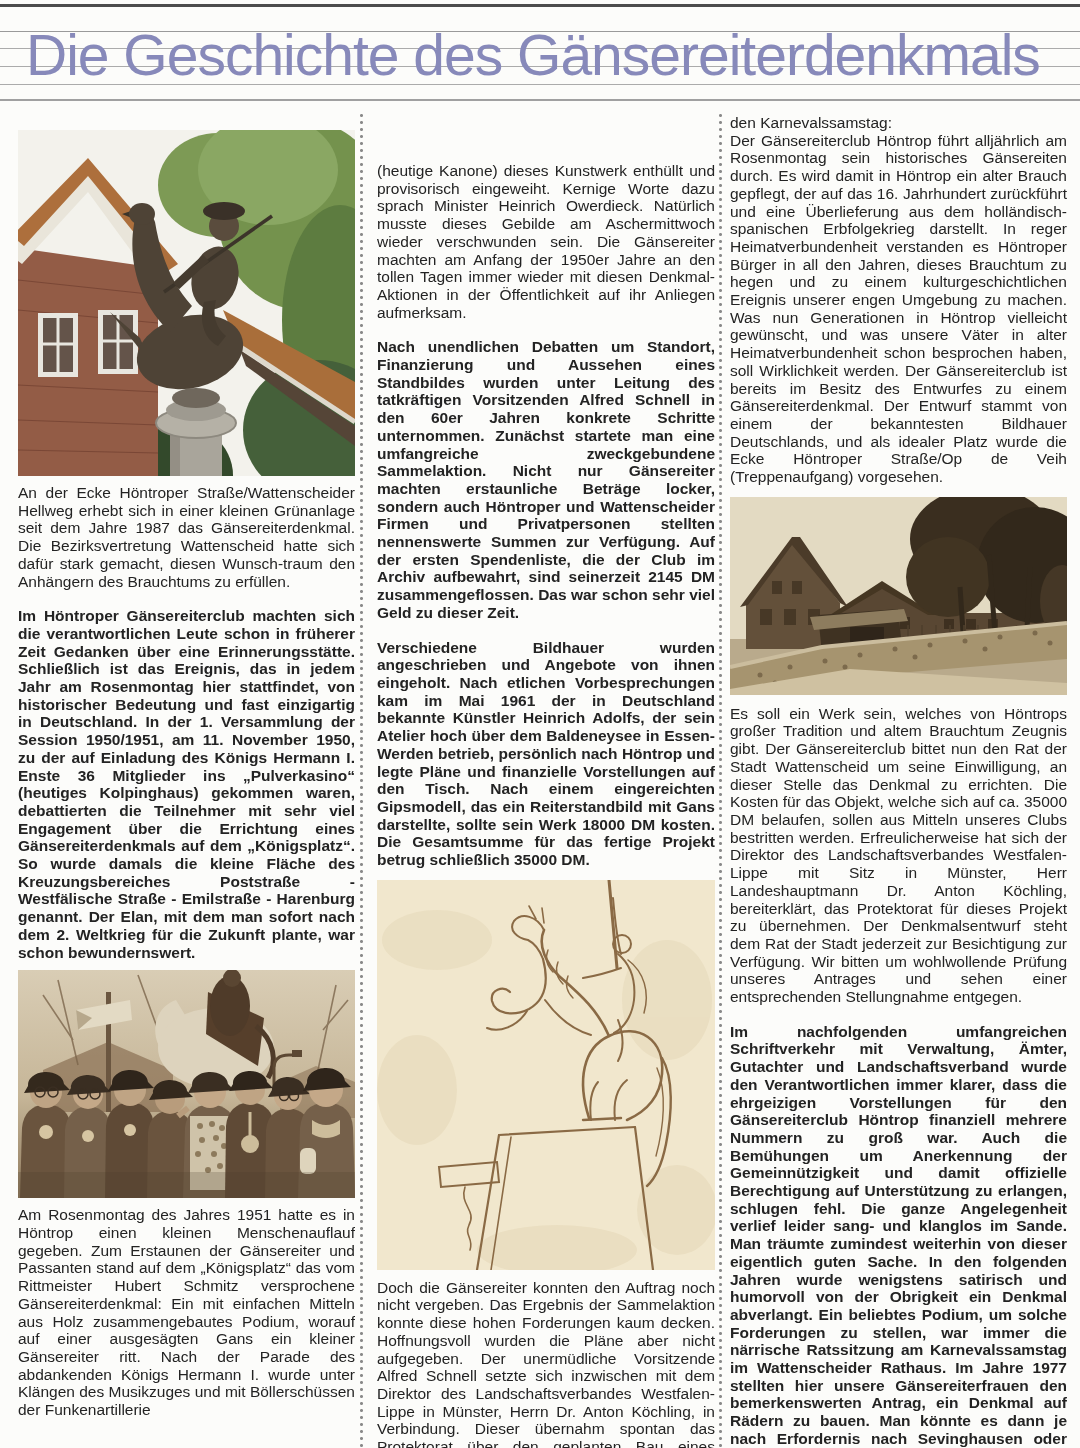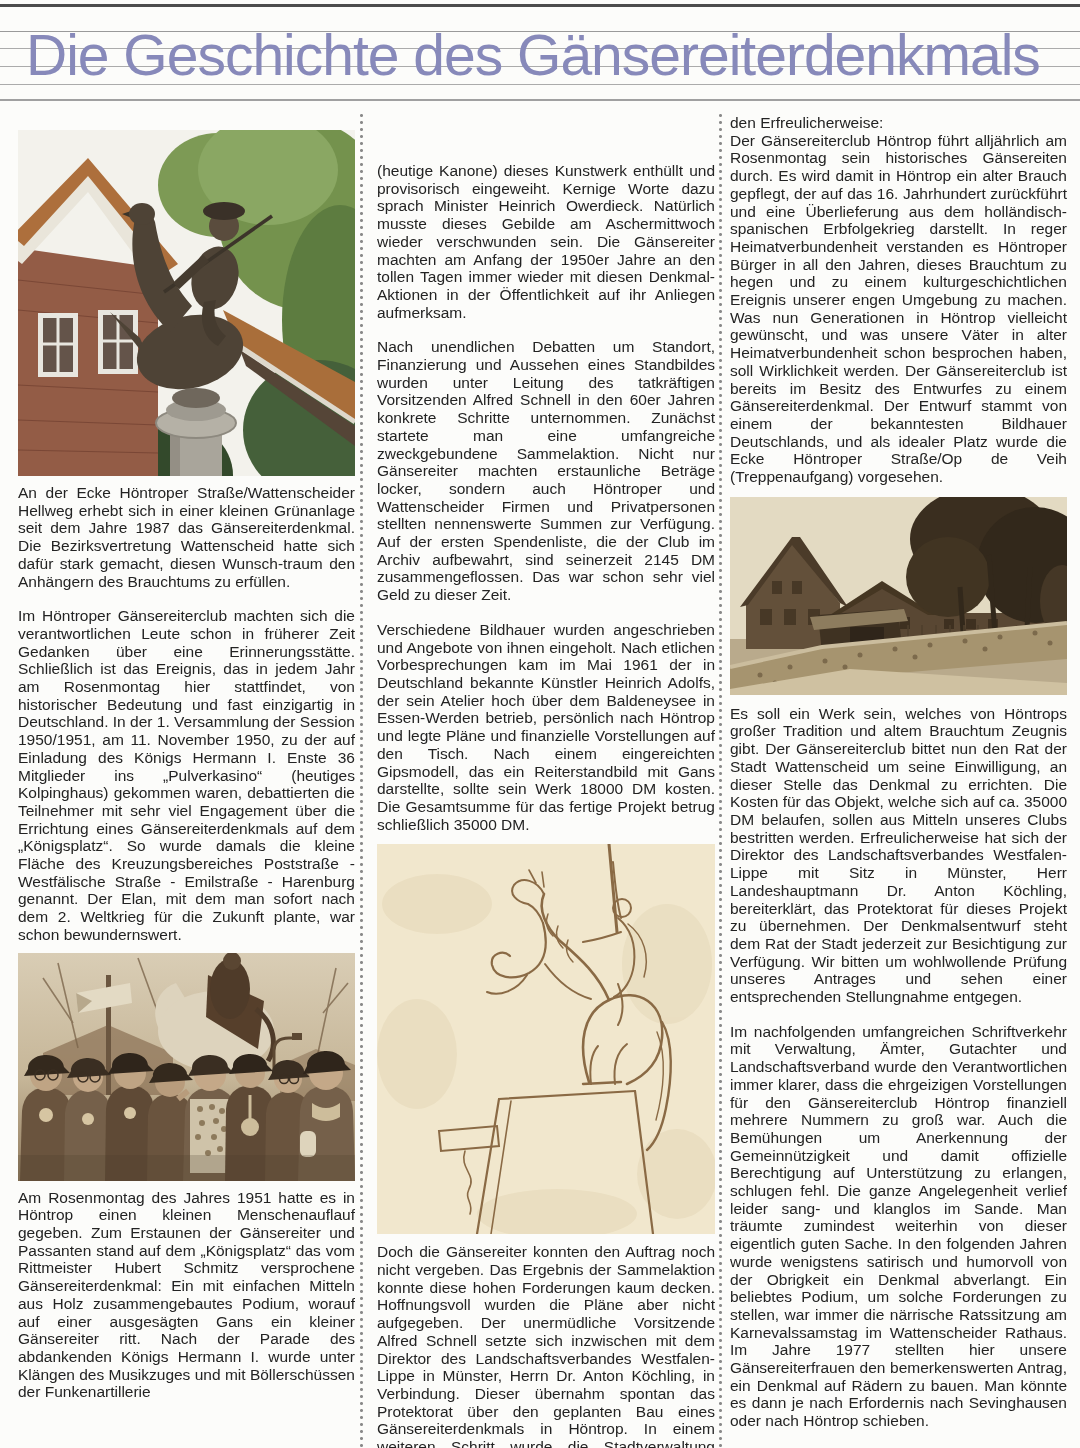--- a/index.html
+++ b/index.html
@@ -34,21 +34,21 @@
   .sep1{left:359px;} .sep2{left:718px;}
   .col{
     position:absolute;width:337px;
     font-size:15.5px;line-height:17.7px;text-align:justify;
     color:#232323;
   }
   .col1{left:18px;top:130px;height:1318px;overflow:hidden;}
   .col2{left:377px;top:114px;width:338px;height:1334px;overflow:hidden;margin-top:48px;}
   .col3{left:730px;top:114px;height:1334px;overflow:hidden;}
   .p{margin:0;}
-  .gap{margin-top:17px;}
+  .gap{margin-top:17px;font-weight:bold;}
   .fig{margin:0;padding:0;line-height:0;}
   .fig svg{display:block;width:100%;height:100%;}
   .fig-statue{width:337px;height:346px;margin-bottom:8px;}
   .fig-group{width:337px;height:228px;margin:9px 0 8px 0;}
   .fig-sketch{width:338px;height:390px;margin:11px 0 9px 0;}
   .fig-landscape{width:337px;height:198px;margin:11px 0 10px 0;}
 </style>
 </head>
 <body>
 
@@ -301,21 +301,21 @@
           <path d="M251,80 C267,92 273,112 267,133" stroke-width="1.5"></path>
         </g>
       </svg>
     </figure>
 
     <p class="p">Doch die Gänsereiter konnten den Auftrag noch nicht vergeben. Das Ergebnis der Sammelaktion konnte diese hohen Forderungen kaum decken. Hoffnungsvoll wurden die Pläne aber nicht aufgegeben. Der unermüdliche Vorsitzende Alfred Schnell setzte sich inzwischen mit dem Direktor des Landschaftsverbandes Westfalen-Lippe in Münster, Herrn Dr. Anton Köchling, in Verbindung. Dieser übernahm spontan das Protektorat über den geplanten Bau eines Gänsereiterdenkmals in Höntrop. In einem weiteren Schritt wurde die Stadtverwaltung Wattenscheid um Beihilfe und Genehmigung gebeten.</p>
 
   </div>
 
   <div class="col col3">
-    <p class="p">den Erfreulicherweise:</p>
+    <p class="p">den Karnevalssamstag:</p>
     <p class="p">Der Gänsereiterclub Höntrop führt alljährlich am Rosenmontag sein historisches Gänsereiten durch. Es wird damit in Höntrop ein alter Brauch gepflegt, der auf das 16. Jahrhundert zurückführt und eine Überlieferung aus dem holländisch-spanischen Erbfolgekrieg darstellt. In reger Heimatverbundenheit verstanden es Höntroper Bürger in all den Jahren, dieses Brauchtum zu hegen und zu einem kulturgeschichtlichen Ereignis unserer engen Umgebung zu machen. Was nun Generationen in Höntrop vielleicht gewünscht, und was unsere Väter in alter Heimatverbundenheit schon besprochen haben, soll Wirklichkeit werden. Der Gänsereiterclub ist bereits im Besitz des Entwurfes zu einem Gänsereiterdenkmal. Der Entwurf stammt von einem der bekanntesten Bildhauer Deutschlands, und als idealer Platz wurde die Ecke Höntroper Straße/Op de Veih (Treppenaufgang) vorgesehen.</p>
 
     <figure class="fig fig-landscape" aria-label="landscape-photo: old houses, trees and stone wall at the proposed monument site">
       <svg viewBox="0 0 337 198" preserveAspectRatio="none" role="img">
         <rect width="337" height="198" fill="#e3dac2"></rect>
         <rect y="142" width="337" height="56" fill="#b9aa8c"></rect>
 
         <polygon points="16,106 62,44 110,106 110,152 16,152" fill="#63503a"></polygon>
         <polygon points="10,110 62,40 70,40 118,110 110,106 62,48 18,108" fill="#4b3b29"></polygon>
         <g fill="#473826">

